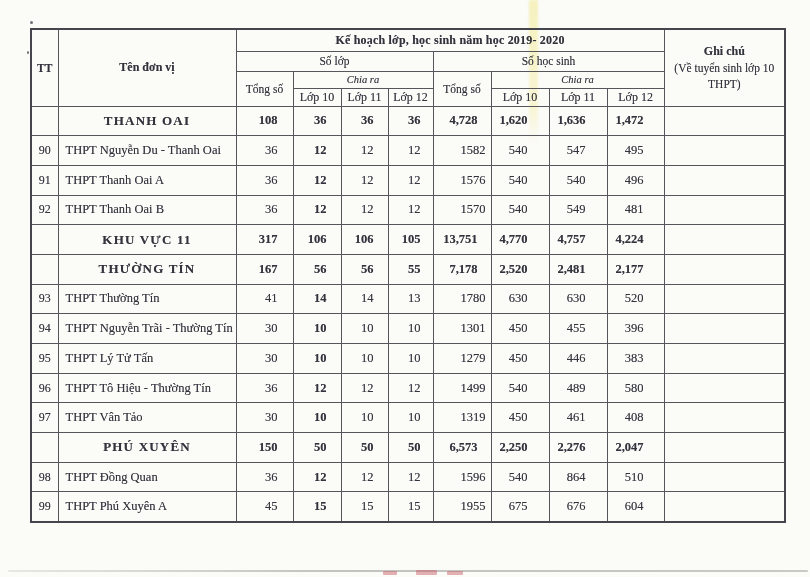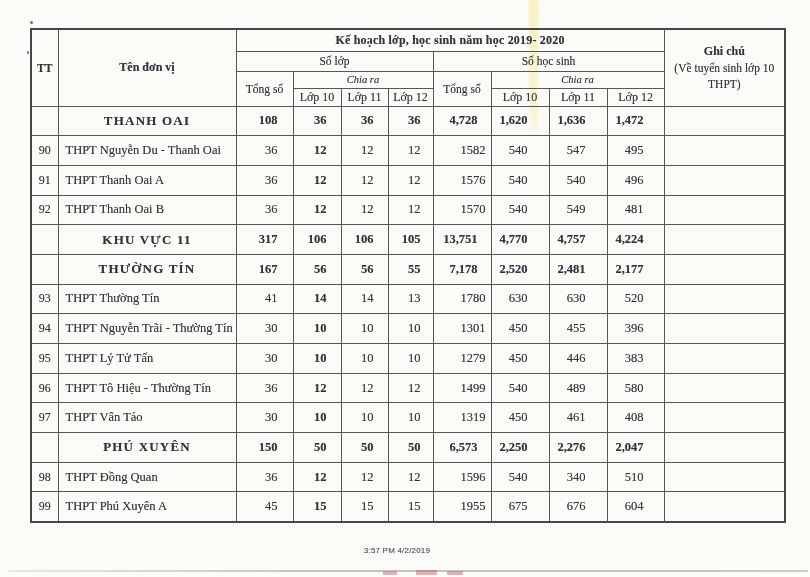--- a/index.html
+++ b/index.html
@@ -296,39 +296,38 @@
         </tr>
         <tr class="detail">
           <td class="c0">98</td>
           <td class="c1">THPT Đồng Quan</td>
           <td class="c2">36</td>
           <td class="c3">12</td>
           <td class="c4">12</td>
           <td class="c5">12</td>
           <td class="c6">1596</td>
           <td class="c7">540</td>
-          <td class="c8">340</td>
+          <td class="c8">864</td>
           <td class="c9">510</td>
           <td class="c10"></td>
         </tr>
         <tr class="detail">
           <td class="c0">99</td>
           <td class="c1">THPT Phú Xuyên A</td>
           <td class="c2">45</td>
           <td class="c3">15</td>
           <td class="c4">15</td>
           <td class="c5">15</td>
           <td class="c6">1955</td>
           <td class="c7">675</td>
           <td class="c8">676</td>
           <td class="c9">604</td>
           <td class="c10"></td>
         </tr>
       </tbody>
   </table>
 
-  <div class="footer">3:57 PM 4/2/2019</div>
 
   <div class="edge-line"></div>
   <span class="red-speck rs1"></span>
   <span class="red-speck rs2"></span>
   <span class="red-speck rs3"></span>
 </div>
 
 </body></html>

